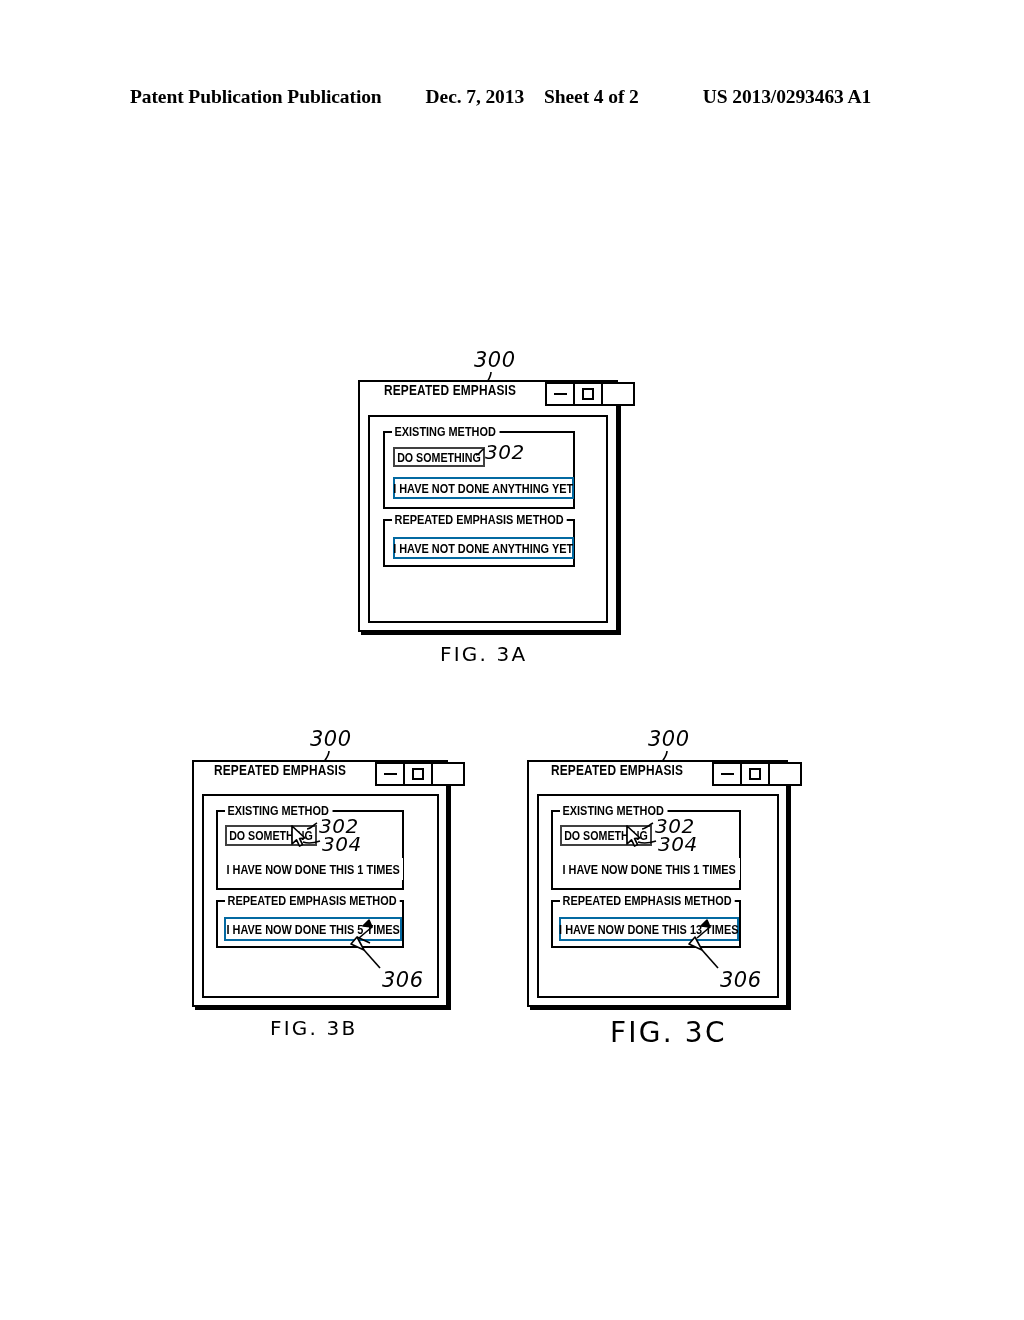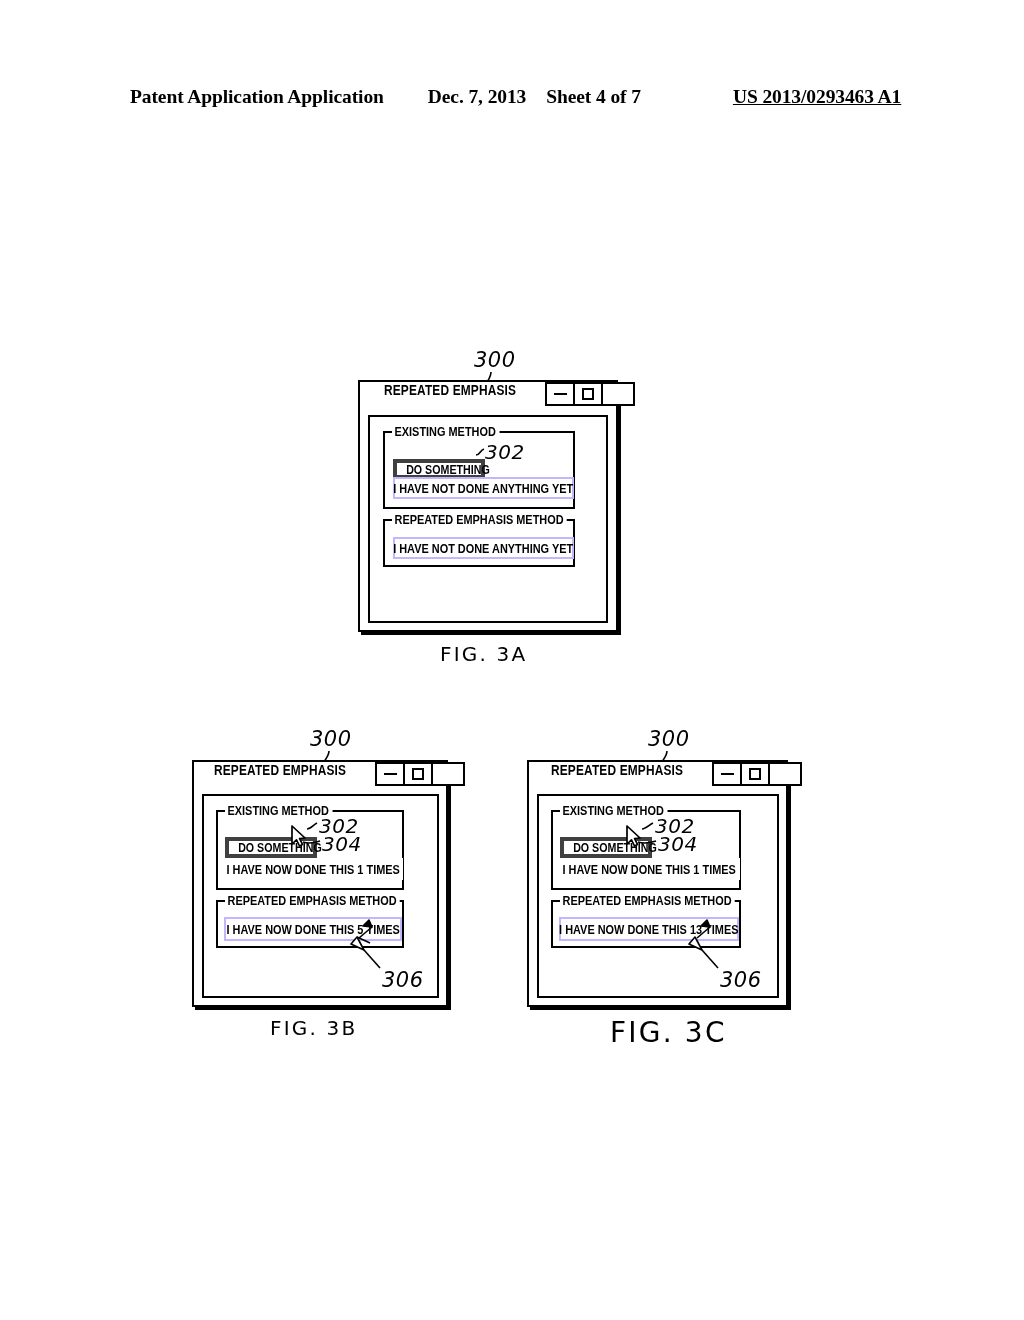--- a/index.html
+++ b/index.html
@@ -27,21 +27,21 @@
     font-weight: bold;
     font-size: 19.5px;
     letter-spacing: -0.1px;
     white-space: nowrap;
     display: flex;
     align-items: baseline;
   }
   .hdr-pub   { }
   .hdr-date  { margin-left: 44px; }
   .hdr-sheet { margin-left: 20px; }
-  .hdr-pat   { margin-left: 92px; text-decoration: underline; }
+  .hdr-pat   { margin-left: 64px; }
 
   
   .figure { position: absolute; }
 
   
   .win-outer {
     position: absolute;
     left: 0; top: 0;
     box-sizing: border-box;
     border: 2px solid #000;
@@ -128,41 +128,40 @@
     text-transform: uppercase;
     white-space: nowrap;
     transform: scaleX(0.84);
     transform-origin: left center;
   }
 
   
   .pushbtn {
     position: absolute;
     box-sizing: border-box;
-    border: 4px solid #404040;
+    border: 2px solid #404040;
     background: #fff;
     display: flex;
     align-items: center;
-    justify-content: flex-start;
-    margin-top: 12px;
+    justify-content: center;
   }
   .pushbtn span {
     font-family: "Liberation Sans Narrow", "Liberation Sans", sans-serif;
     font-weight: 600;
     text-transform: uppercase;
     white-space: nowrap;
     transform: scaleX(0.82);
     transform-origin: center center;
   }
 
   
   .statusbox {
     position: absolute;
     box-sizing: border-box;
-    border: 2px solid #c4b5fd;
+    border: 2px solid #0369a1;
     background: #fff;
     display: flex;
     align-items: center;
     justify-content: center;
   }
   .statusbox span {
     font-family: "Liberation Sans Narrow", "Liberation Sans", sans-serif;
     font-weight: 600;
     text-transform: uppercase;
     white-space: nowrap;
@@ -194,23 +193,23 @@
     position: absolute;
     left: 0; top: 0;
     overflow: visible;
     pointer-events: none;
   }
 </style>
 </head>
 <body>
 
 <div class="page-header">
-  <span class="hdr-pub">Patent Application Application</span>
+  <span class="hdr-pub">Patent Publication Publication</span>
   <span class="hdr-date">Dec. 7, 2013</span>
-  <span class="hdr-sheet">Sheet 4 of 7</span>
+  <span class="hdr-sheet">Sheet 4 of 2</span>
   <span class="hdr-pat">US 2013/0293463 A1</span>
 </div>
 
 <div class="figure" id="fig3a" style="left:358px; top:380px; width:264px; height:256px;">
 
   <div class="refnum" style="left:116px; top:-32px; font-size:21px;">300</div>
   <svg class="leaders" width="264" height="256">
     <path d="M 133 -8 C 133 -2, 128 2, 127 8" stroke="#000" stroke-width="1.6" fill="none"></path>
   </svg>
 

